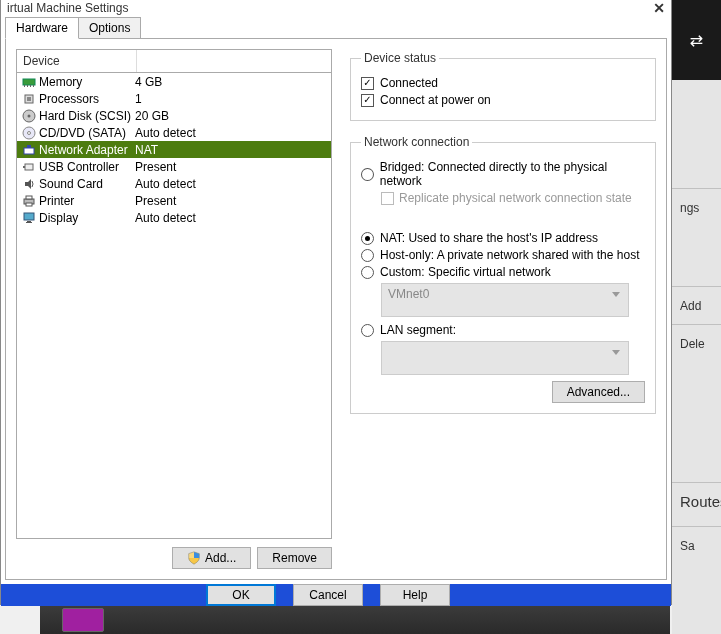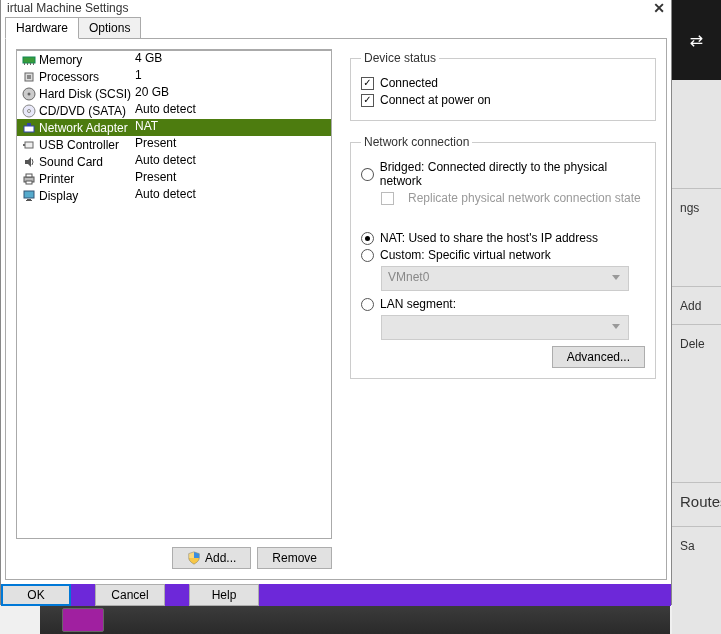--- a/index.html
+++ b/index.html
@@ -14,43 +14,43 @@
 .tab{padding:3px 10px;border:1px solid #aaa;background:#fff;position:relative;top:1px;margin-right:-1px;cursor:default}
 .tab.active{border-bottom:1px solid #fff;z-index:2}
 .tab.inactive{background:#f0f0f0}
 .content{flex:1;border:1px solid #aaa;margin:0 4px 4px 4px;padding:10px;display:flex;gap:18px}
 .left-panel{width:316px;display:flex;flex-direction:column}
 .device-table{border:1px solid #aaa;height:490px;overflow:hidden;background:#fff}
 .dt-head{display:flex;border-bottom:1px solid #aaa}
 .dt-head div{padding:4px 6px;color:#333}
 .dt-head .c1{width:120px;border-right:1px solid #ddd}
 .dt-head .c2{flex:1}
-.dt-row{display:flex;height:17px;padding:0 4px;cursor:default}
+.dt-row{display:flex;align-items:center;height:17px;padding:0 4px;cursor:default}
 .dt-row.selected{background:#4d7c0f;color:#fff}
 .dt-row .icon{width:16px;height:15px;margin-right:2px;display:inline-flex;align-items:center;justify-content:center}
 .dt-row .c1{width:114px;display:flex;align-items:center}
 .dt-row .c2{flex:1}
 .btn-row{display:flex;gap:6px;justify-content:flex-end;margin-top:8px}
 .btn{border:1px solid #adadad;background:#e1e1e1;padding:3px 14px;min-width:70px;text-align:center;cursor:default}
 .btn.shield-btn{display:flex;align-items:center;gap:4px;justify-content:center}
 .btn.primary{border:2px solid #0078d7;padding:2px 13px}
 .right-panel{flex:1;display:flex;flex-direction:column;gap:14px;padding-top:2px}
 fieldset{border:1px solid #ccc;padding:8px 10px 10px 10px}
 legend{padding:0 3px;color:#333}
 .chk-row,.rad-row{display:flex;align-items:center;gap:6px;margin:3px 0}
 .chk,.rad{width:13px;height:13px;border:1px solid #555;display:inline-flex;align-items:center;justify-content:center;background:#fff}
 .rad{border-radius:50%}
 .rad .dot{width:5px;height:5px;border-radius:50%;background:#000}
 .chk .tick{font-size:10px;line-height:8px}
-.sub{margin-left:20px;color:#9a9a9a;display:flex;align-items:center;gap:14px}
+.sub{margin-left:20px;color:#9a9a9a;display:flex;align-items:center;gap:5px}
 .sub .chk{border-color:#bbb}
-.disabled-select{width:248px;height:25px;background:#e5e5e5;border:1px solid #ccc;color:#888;padding:3px 6px;margin:4px 0 6px 20px;position:relative}
+.disabled-select{width:248px;height:34px;background:#e5e5e5;border:1px solid #ccc;color:#888;padding:3px 6px;margin:4px 0 6px 20px;position:relative}
 .disabled-select::after{content:"";position:absolute;right:8px;top:8px;border-left:4px solid transparent;border-right:4px solid transparent;border-top:5px solid #999}
 .right-btns{display:flex;justify-content:flex-end;gap:6px}
-.footer{height:40px;display:flex;align-items:center;justify-content:flex-start;gap:24px;padding-right:16px;background:#6d28d9}
+.footer{height:40px;display:flex;align-items:center;justify-content:center;gap:17px;padding-right:16px;background:#1d4ed8}
 .shield{width:14px;height:14px}
 .taskbar{position:absolute;left:40px;top:606px;width:630px;height:28px;background:linear-gradient(#3b3b3b,#2a2a2a)}
 .task-item{position:absolute;left:22px;top:2px;width:42px;height:24px;background:#a020a0;border:1px solid #666;border-radius:2px}
 svg{display:block}
 </style>
 </head>
 <body>
 
 <div class="bg-rest">
   <div class="dark-band">⇄</div>
@@ -77,20 +77,21 @@
 
   <div class="tabs">
     <div class="tab active">Hardware</div>
     <div class="tab inactive">Options</div>
   </div>
 
   <div class="content">
     <div class="left-panel">
       <div class="device-table">
         <div class="dt-head">
+          <div class="c1">Device</div>
         </div>
         <div id="device-rows">
             <div class="dt-row">
               <div class="c1">
                 <span class="icon">
                   <svg width="14" height="12" viewBox="0 0 14 12">
                     <rect x="1" y="3" width="12" height="6" fill="#3a9b3a" stroke="#185"></rect>
                     <rect x="2" y="9" width="1" height="2" fill="#666"></rect>
                     <rect x="5" y="9" width="1" height="2" fill="#666"></rect>
                     <rect x="8" y="9" width="1" height="2" fill="#666"></rect>
@@ -242,20 +243,24 @@
           <span>Replicate physical network connection state</span>
         </div>
         <div class="rad-row" style="margin-top:26px">
           <span class="rad">
               <span class="dot"></span>
             </span>
           <span>NAT: Used to share the host's IP address</span>
         </div>
         <div class="rad-row">
           <span class="rad"></span>
+          <span>Host-only: A private network shared with the host</span>
+        </div>
+        <div class="rad-row">
+          <span class="rad"></span>
           <span>Custom: Specific virtual network</span>
         </div>
         <div class="disabled-select">VMnet0</div>
         <div class="rad-row">
           <span class="rad"></span>
           <span>LAN segment:</span>
         </div>
         <div class="disabled-select"></div>
         <div class="right-btns">
           <div class="btn">Advanced...</div>

